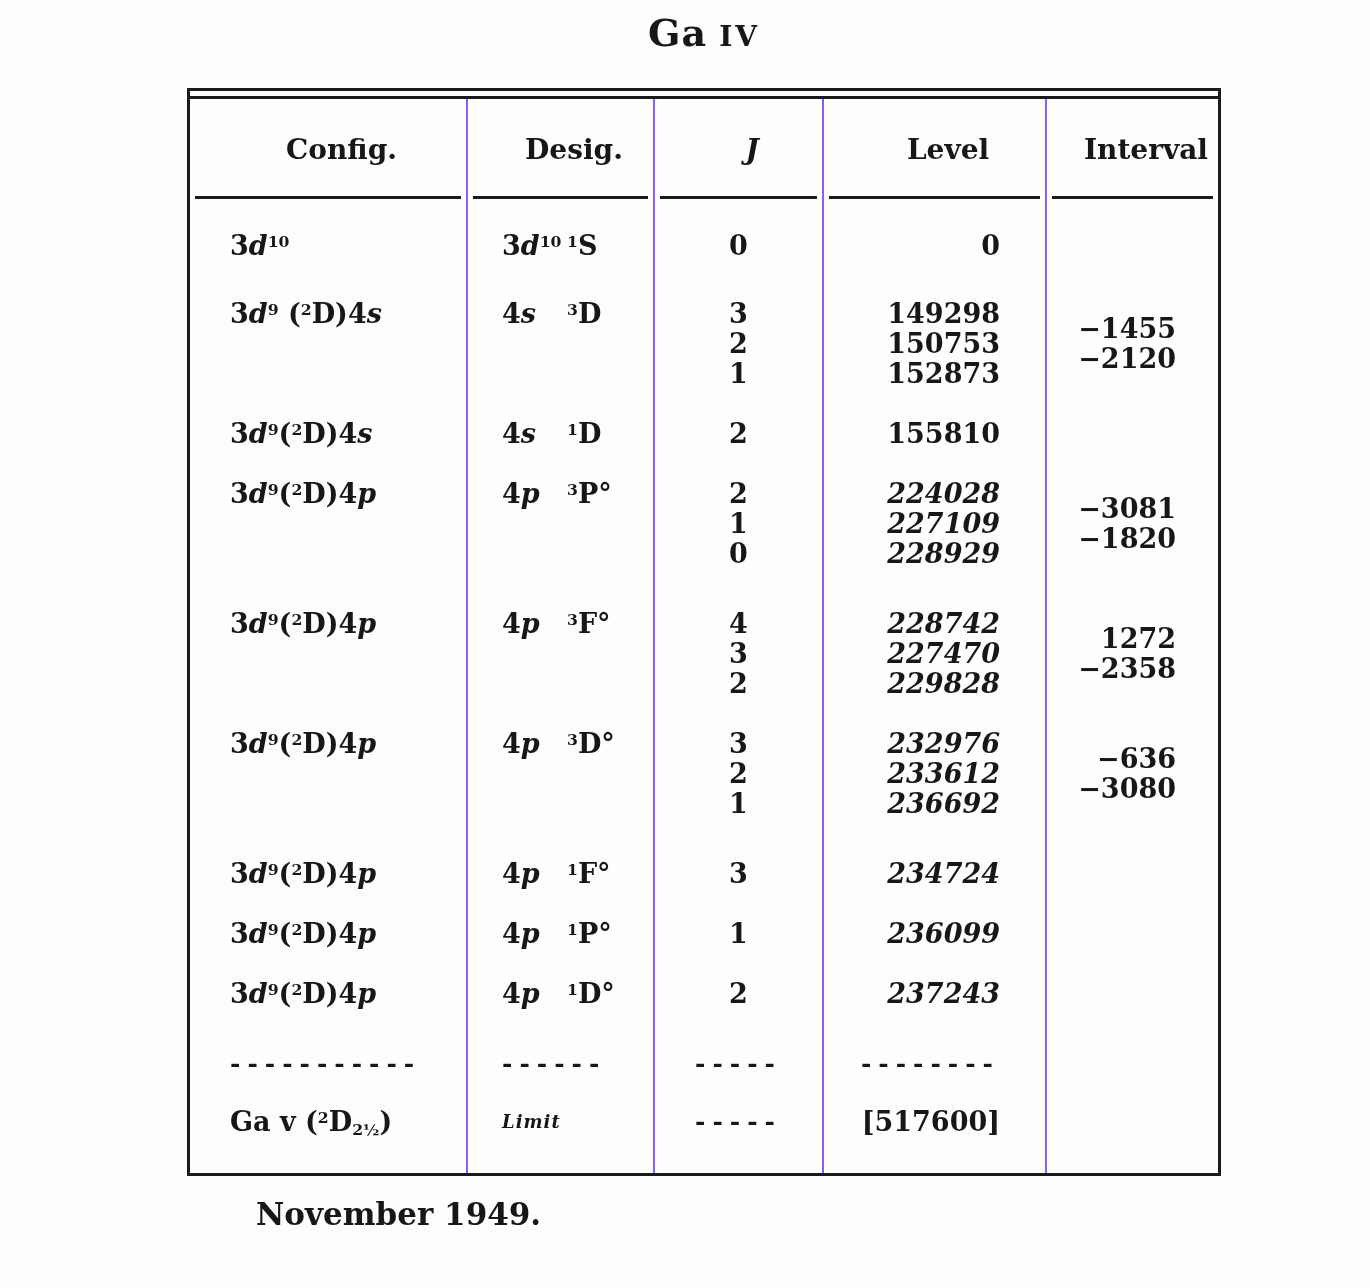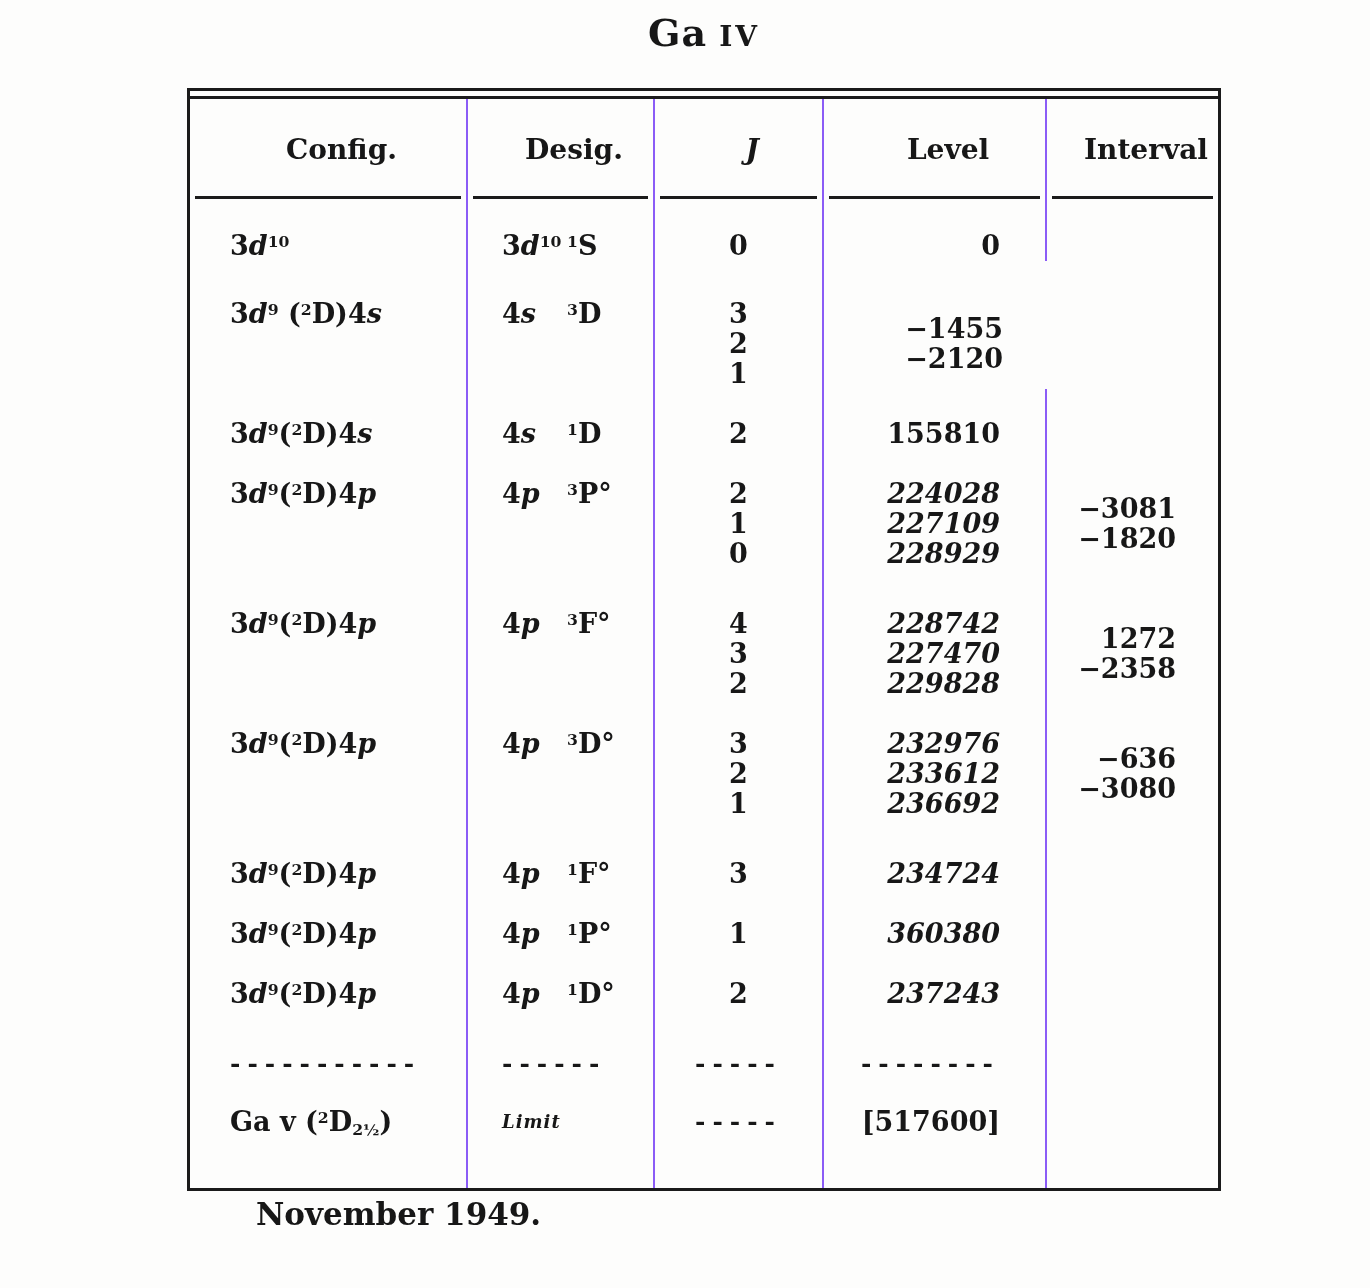--- a/index.html
+++ b/index.html
@@ -43,21 +43,21 @@
   .g0 .cell{padding-top:32px}
   .g1 .cell{padding-top:38px} .g1 .cell.iv{padding-top:53px}
   .g2 .cell{padding-top:30px}
   .g3 .cell{padding-top:30px} .g3 .cell.iv{padding-top:45px}
   .g4 .cell{padding-top:40px} .g4 .cell.iv{padding-top:55px}
   .g5 .cell{padding-top:30px} .g5 .cell.iv{padding-top:45px}
   .g6 .cell{padding-top:40px}
   .g7 .cell{padding-top:30px}
   .g8 .cell{padding-top:30px}
   .g9 .cell{padding-top:40px}
-  .g10 .cell{padding-top:28px; padding-bottom:51px}
+  .g10 .cell{padding-top:28px; padding-bottom:36px}
 
   .footer { position:absolute; left:256px; top:1196px; font-size:31px; font-weight:700; }
 </style>
 </head>
 <body>
 
 <div class="title">
   <span class="t1">Ga</span><span class="t2">IV</span>
 </div>
 
@@ -108,20 +108,25 @@
         <div class="ln">3<i>d</i><sup>9</sup> (<sup>2</sup>D)4<i>s</i></div>
       </div>
     <div class="cell dsg">
         <div class="ln"><span class="da">4<i>s</i></span><span><sup>3</sup>D</span></div>
       </div>
     <div class="cell jj">
       <div class="ln">3</div>
       <div class="ln">2</div>
       <div class="ln">1</div>
     </div>
+    <div class="cell lvl">
+      <div class="ln">149298</div>
+      <div class="ln">150753</div>
+      <div class="ln">152873</div>
+    </div>
     <div class="cell iv">
       <div class="ln">−1455</div>
       <div class="ln">−2120</div>
     </div>
   </div>
 
   <div class="trow g2">
     <div class="cell cfg">
         <div class="ln">3<i>d</i><sup>9</sup>(<sup>2</sup>D)4<i>s</i></div>
       </div>
@@ -226,21 +231,21 @@
     <div class="cell cfg">
         <div class="ln">3<i>d</i><sup>9</sup>(<sup>2</sup>D)4<i>p</i></div>
       </div>
     <div class="cell dsg">
         <div class="ln"><span class="da">4<i>p</i></span><span><sup>1</sup>P°</span></div>
       </div>
     <div class="cell jj">
         <div class="ln">1</div>
       </div>
     <div class="cell lvl it">
-        <div class="ln">360380</div>
+        <div class="ln">236099</div>
       </div>
     <div class="cell iv"></div>
   </div>
 
   <div class="trow g8">
     <div class="cell cfg">
         <div class="ln">3<i>d</i><sup>9</sup>(<sup>2</sup>D)4<i>p</i></div>
       </div>
     <div class="cell dsg">
         <div class="ln"><span class="da">4<i>p</i></span><span><sup>1</sup>D°</span></div>

